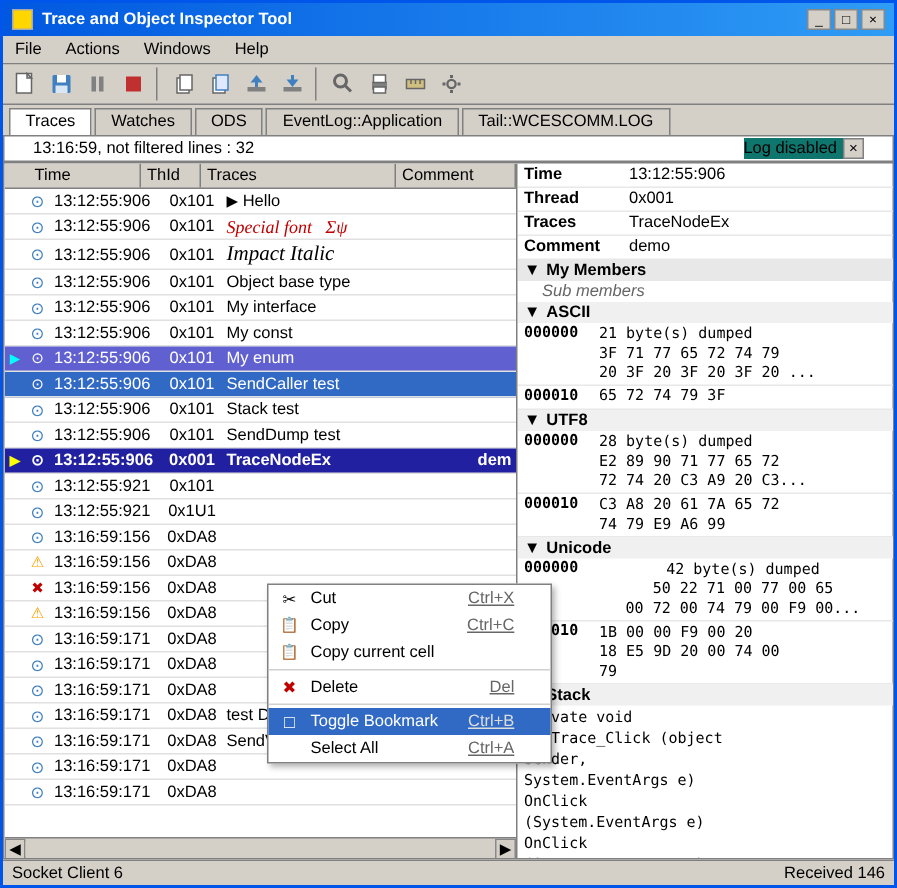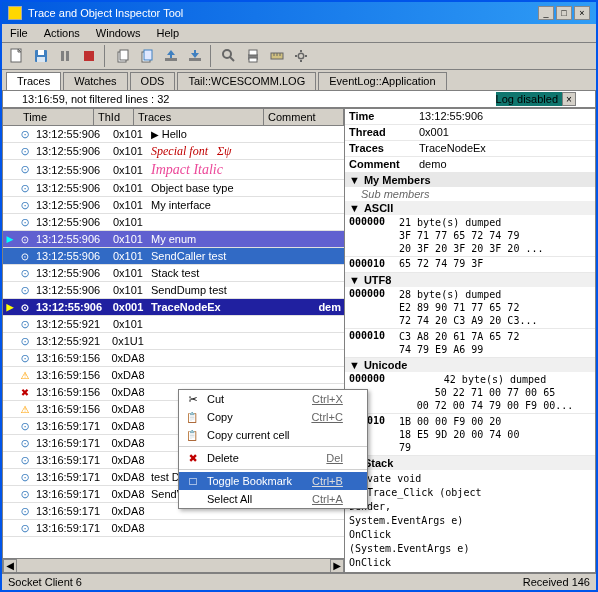--- a/index.html
+++ b/index.html
@@ -21,21 +21,21 @@
       padding: 3px 6px;
       display: flex;
       align-items: center;
       justify-content: space-between;
       height: 22px;
       flex-shrink: 0;
     }
     
     .title-bar-text {
       font-size: 11px;
-      font-weight: normal;
+      font-weight: bold;
       display: flex;
       align-items: center;
       gap: 6px;
     }
     
     .title-bar-icon {
       width: 14px;
       height: 14px;
       background: #ffd700;
       border: 1px solid #aaa;
@@ -327,21 +327,21 @@
       background: #d0d0d0;
       margin: 2px 0;
     }
     
     
     .icon-clock { color: #4080c0; font-size: 11px; }
     .icon-warning { color: #ffa000; }
     .icon-error { color: #c00000; }
     
     .trace-special { color: #c00000; font-family: serif; font-style: italic; font-size: 12px; }
-    .trace-impact { color: #ec4899; font-family: Impact; font-style: italic; font-size: 14px; }
+    .trace-impact { color: #000000; font-family: Impact; font-style: italic; font-size: 14px; }
     
     .scrollbar-h {
       height: 14px;
       background: #d4d0c8;
       border-top: 1px solid #808080;
       display: flex;
       align-items: center;
       flex-shrink: 0;
     }
 
@@ -455,22 +455,22 @@
           <circle cx="8" cy="8" r="5" fill="none" stroke="#d4d0c8" stroke-width="3"></circle>
           <path d="M8 2 L8 4 M8 12 L8 14 M2 8 L4 8 M12 8 L14 8" stroke="#666" stroke-width="2"></path>
         </svg>
     </div>
   </div>
 
   <div class="tabs">
     <div class="tab active">Traces</div>
     <div class="tab">Watches</div>
     <div class="tab">ODS</div>
+    <div class="tab">EventLog::Application</div>
     <div class="tab">Tail::WCESCOMM.LOG</div>
-    <div class="tab">EventLog::Application</div>
   </div>
 
   <div class="status-bar-top">
     <span>13:16:59, not filtered lines : 32</span>
     <div class="log-disabled">
       <span>Log disabled</span>
       <div style="width:14px;height:14px;background:#d4d0c8;border:1px solid #808080;display:flex;align-items:center;justify-content:center;cursor:pointer;font-size:10px;">×</div>
     </div>
   </div>
 
@@ -526,20 +526,21 @@
           <div class="cell cell-time">13:12:55:906</div>
           <div class="cell cell-thid">0x101</div>
           <div class="cell cell-traces">My interface</div>
         </div>
 
         <div class="table-row">
           <div class="row-left-indicator"></div>
           <div class="row-icon icon-clock">⊙</div>
           <div class="cell cell-time">13:12:55:906</div>
           <div class="cell cell-thid">0x101</div>
+          <div class="cell cell-traces">My const</div>
         </div>
 
         <div class="table-row" style="background:#6060d0;color:white;">
           <div class="row-left-indicator">
             <span style="color:cyan;font-size:9px;">▶</span>
           </div>
           <div class="row-icon" style="color:white;">⊙</div>
           <div class="cell cell-time">13:12:55:906</div>
           <div class="cell cell-thid">0x101</div>
           <div class="cell cell-traces">My enum</div>

